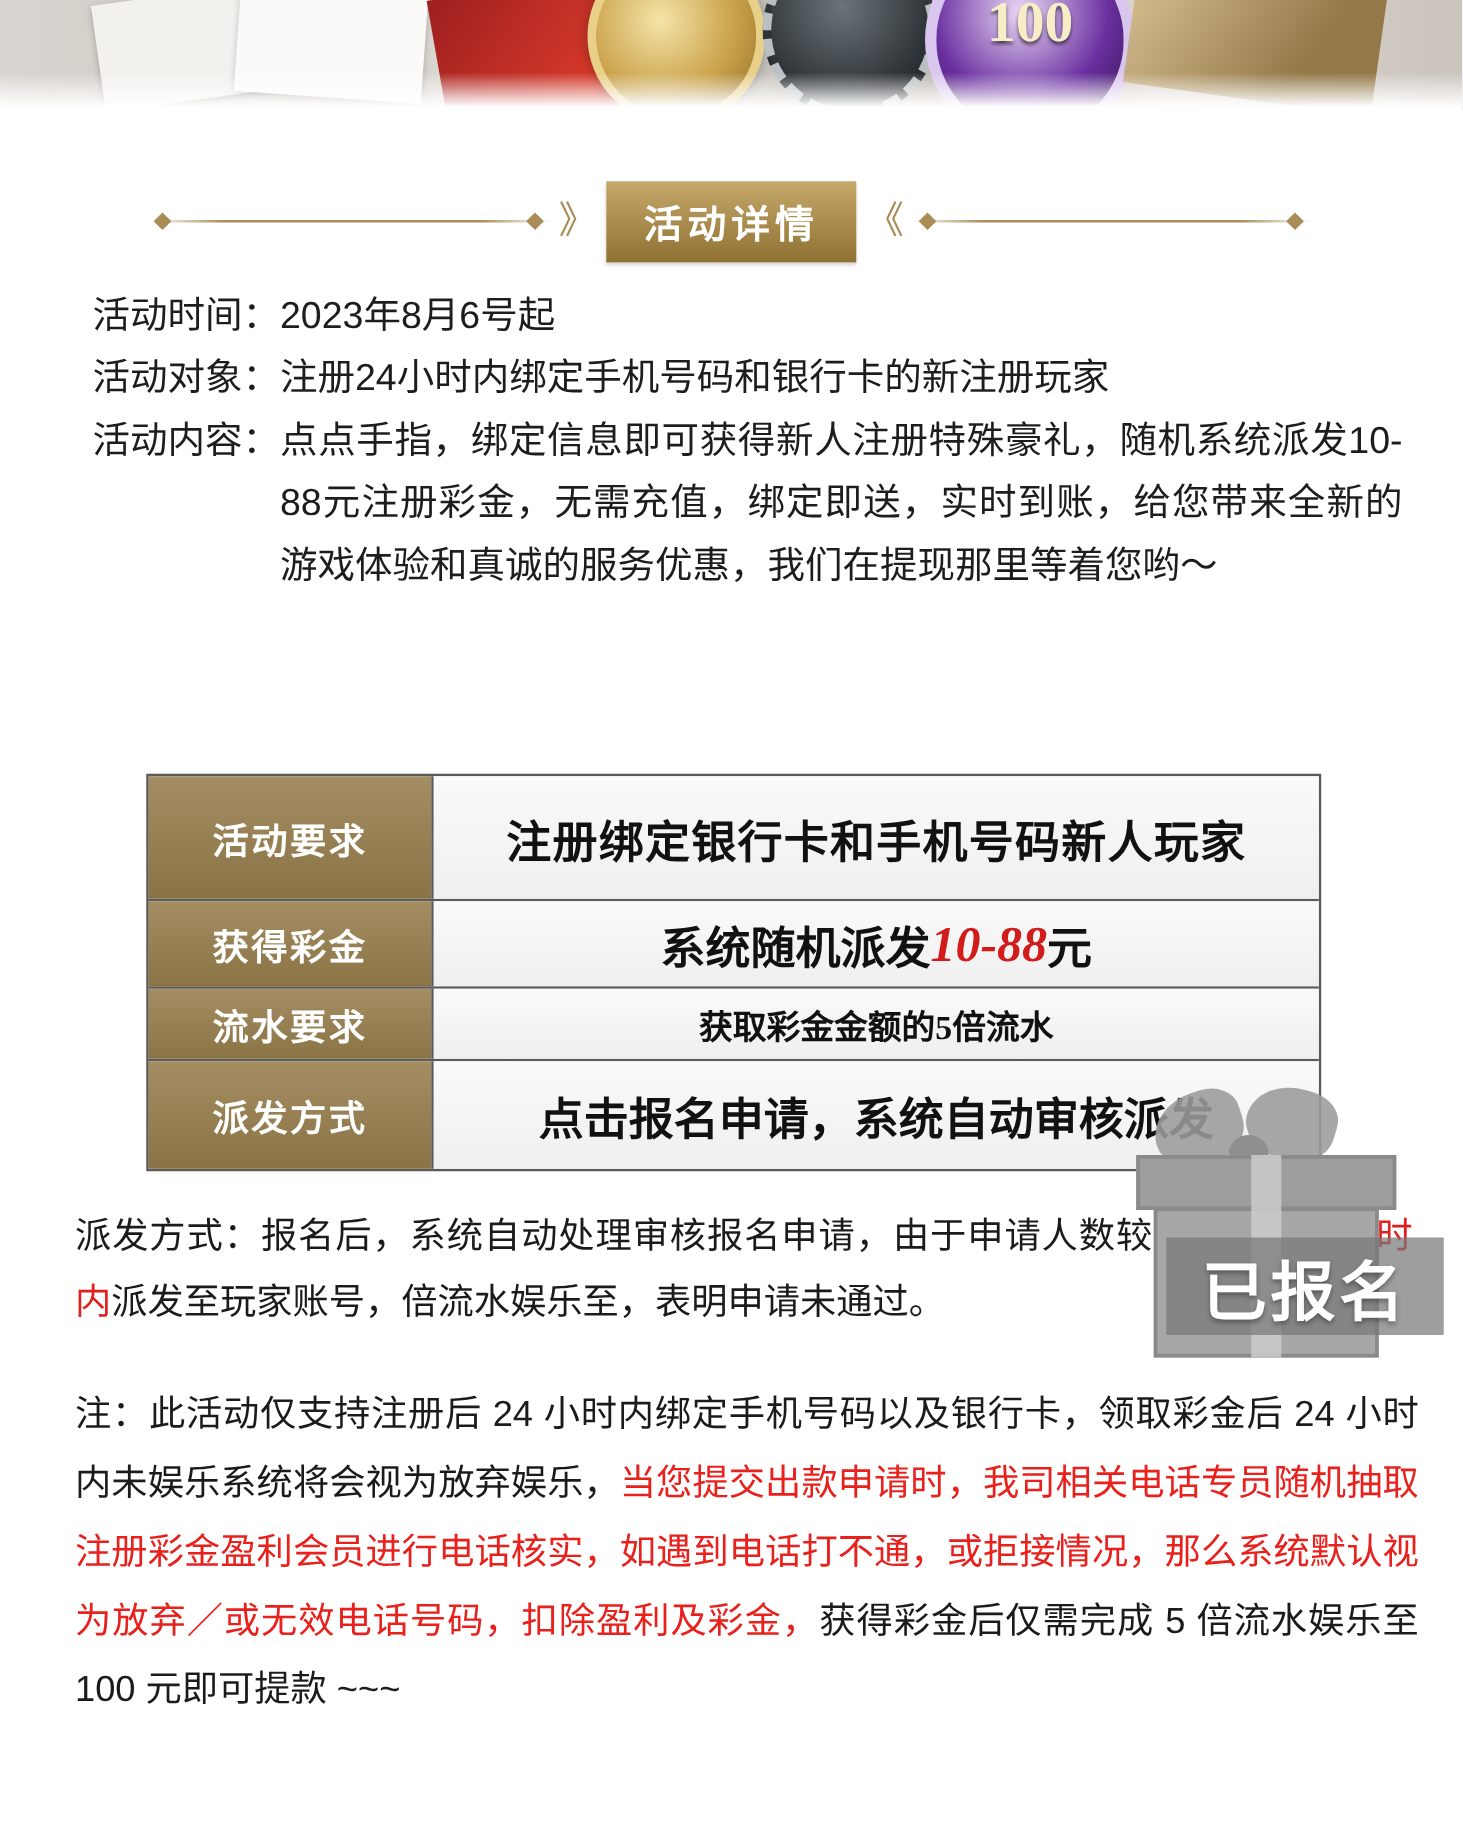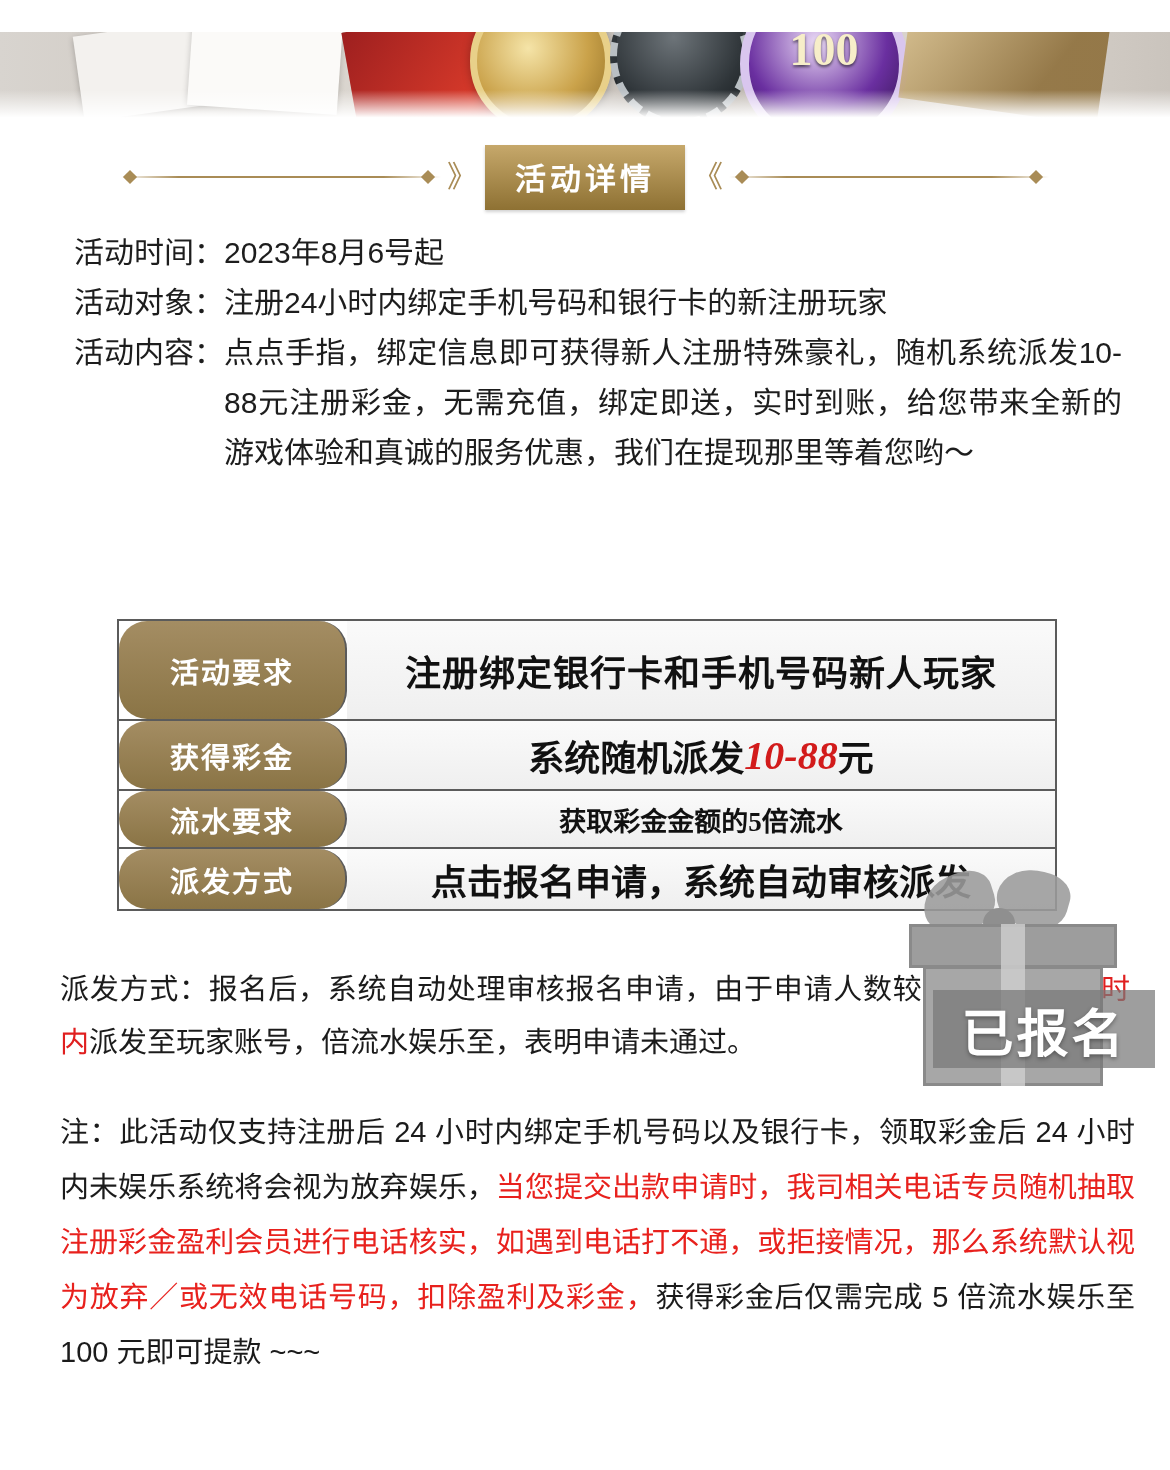--- a/index.html
+++ b/index.html
@@ -17,21 +17,20 @@
   }
 
   
   .banner {
     position: absolute;
     top: 0; left: 0;
     width: 1170px;
     height: 88px;
     overflow: hidden;
     background: linear-gradient(90deg,#d8d4cf 0%, #cfc9c2 20%, #e6e2dc 40%, #b9b2ab 60%, #ded8d1 80%, #cac4bd 100%);
-    margin-top: 32px;
   }
   .b-card1 {
     position: absolute;
     left: 78px; top: -6px;
     width: 150px; height: 86px;
     background: #f3f1ee;
     transform: rotate(-8deg);
     box-shadow: 0 2px 6px rgba(0,0,0,.25);
   }
   .b-card2 {
@@ -193,42 +192,41 @@
     background: linear-gradient(180deg,#a48d63,#8a7445);
     color: #ffffff;
     font-size: 29px;
     font-weight: bold;
     letter-spacing: 2px;
     display: flex;
     align-items: center;
     justify-content: center;
     border-right: 2px solid #5b5b5b;
     box-sizing: border-box;
-    border-radius: 28px;
   }
   .tbl .tval {
     flex: 1 1 auto;
     background: linear-gradient(180deg,#fafafa,#efefef);
     display: flex;
     align-items: center;
     justify-content: center;
     color: #111;
     font-family: "Liberation Serif", "DejaVu Serif", serif;
     font-weight: bold;
     box-sizing: border-box;
     text-align: center;
   }
   .r1 { height: 98px; }
   .r1 .tval { font-size: 36px; letter-spacing: 1px; text-align: right; }
   .r2 { height: 68px; }
   .r2 .tval { font-size: 36px; align-items: center; }
   .r2 .tval .amt { color: #d21b1b; font-size: 40px; font-style: italic; }
   .r3 { height: 56px; }
   .r3 .tval { font-size: 27px; }
-  .r4 { height: 60px; }
+  .r4 { height: 86px; }
   .r4 .tval { font-size: 36px; }
 
   
   .note1 {
     position: absolute;
     left: 60px;
     top: 963px;
     width: 1070px;
     font-size: 29px;
     line-height: 53px;

